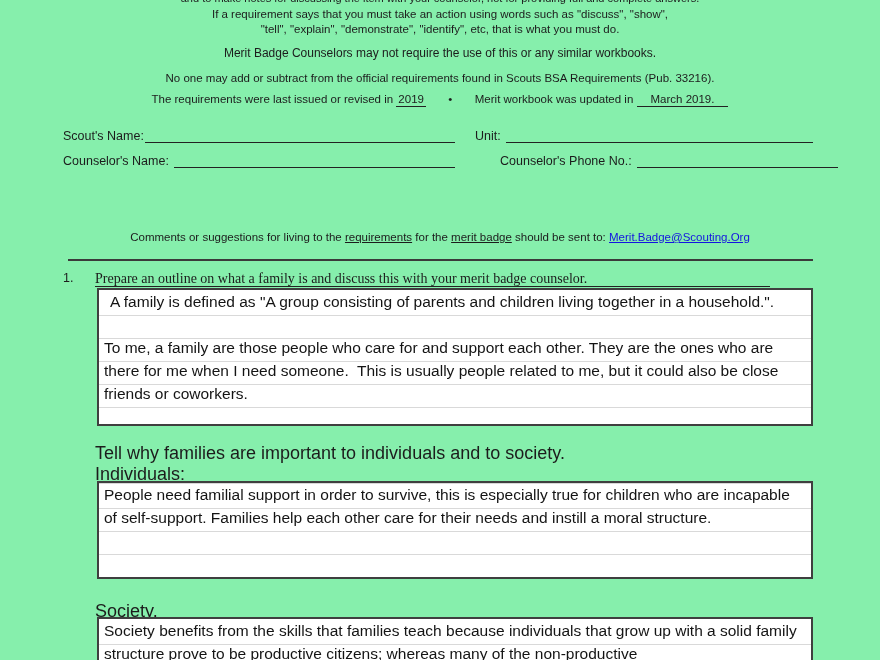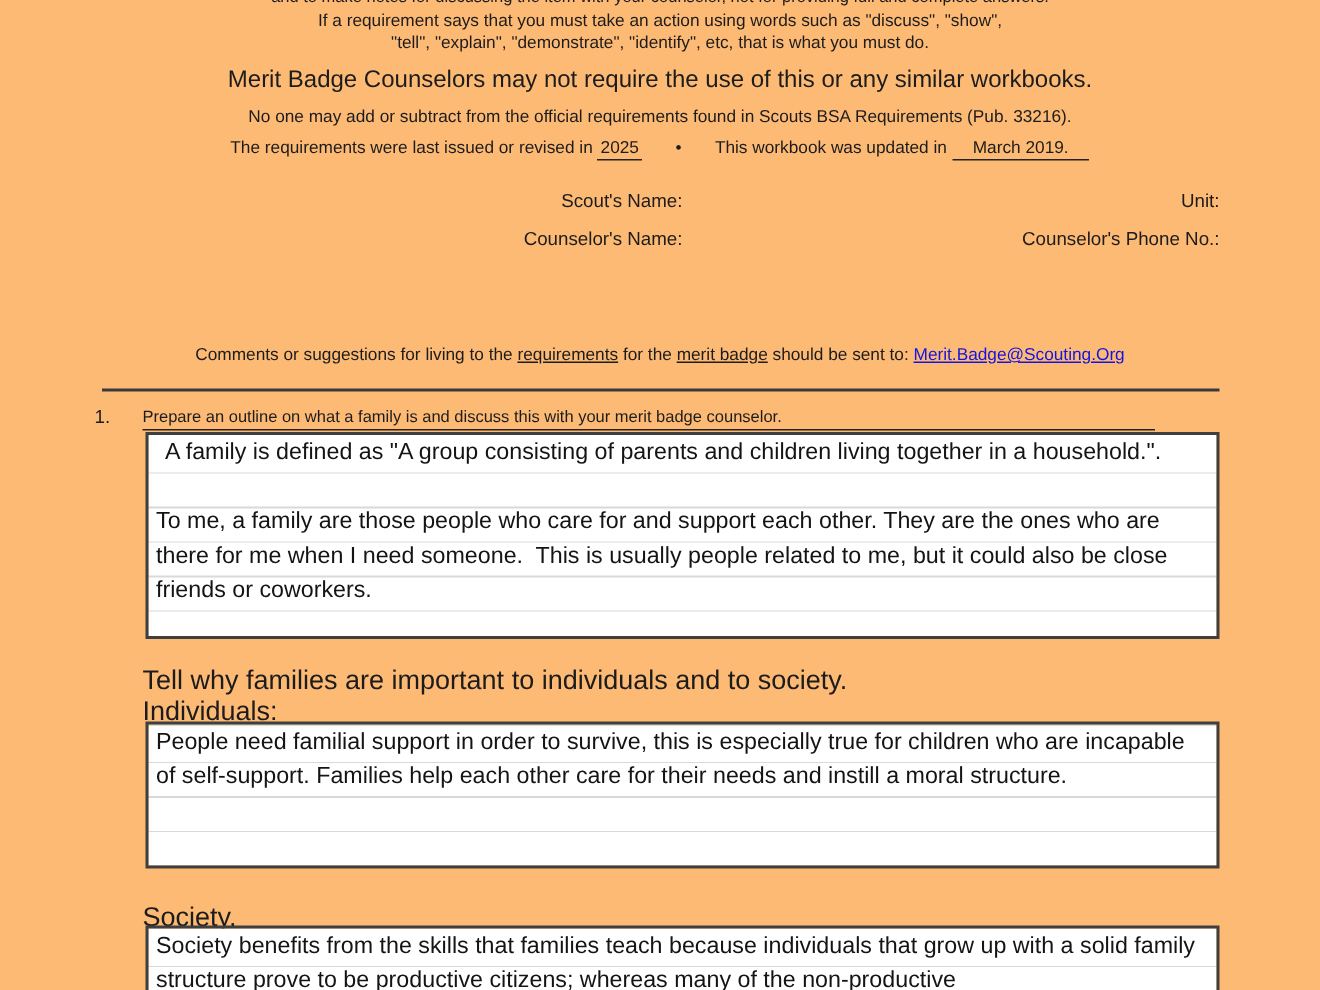--- a/index.html
+++ b/index.html
@@ -1,37 +1,37 @@
 <!DOCTYPE html>
 <html><head>
 <meta charset="utf-8">
 <style>
   * { margin:0; padding:0; box-sizing:border-box; }
   html,body { background:#ffffff; }
   .page {
-    position:relative; width:880px; height:660px; background:#fdba74;
+    position:relative; width:880px; height:660px; background:#86efac;
     overflow:hidden; font-family:"Liberation Sans", sans-serif; color:#1c1c1c;
   }
   .centerline { position:absolute; left:0; width:880px; text-align:center; font-size:11.5px; line-height:13px; white-space:nowrap; }
-  .sz12 { font-size:16px; }
+  .sz12 { font-size:12px; }
   .u { text-decoration:underline; }
   .link { color:#1414e0; text-decoration:underline; cursor:pointer; }
   .gap { display:inline-block; width:16px; }
   .yearpad { display:inline-block; border-bottom:1.5px solid #222; padding:0 2px; }
   .updpad  { display:inline-block; border-bottom:1.5px solid #222; padding:0 14px; }
 
-  .form-field { position:absolute; display:flex; align-items:flex-end; height:16px; font-size:12.5px;flex-direction:column; }
+  .form-field { position:absolute; display:flex; align-items:flex-end; height:16px; font-size:12.5px; }
   .form-field .lbl { white-space:nowrap; line-height:14px; }
   .form-field .blank { flex:1; border-bottom:1.2px solid #222; height:100%; margin-left:5px; }
   .form-field .blank.tight { margin-left:1px; }
 
   .divider { position:absolute; background:#3a3a3a; }
 
   .req-num { position:absolute; font-size:12.5px; }
-  .req-line { position:absolute; border-bottom:1.2px solid #222; height:16px; font-size:11px; line-height:15px; white-space:nowrap; overflow:visible; }
+  .req-line { position:absolute; border-bottom:1.2px solid #222; height:16px; font-size:14px; line-height:15px; white-space:nowrap; overflow:visible;font-family:Liberation Serif, serif; }
 
   .plain-label { position:absolute; font-size:18px; white-space:nowrap; }
 
   .answer-box {
     position:absolute; left:97px; width:716px; border:2px solid #3f3f3f;
     background-image: repeating-linear-gradient(to bottom, #ffffff 0px, #ffffff 22px, #d9d9d9 22px, #d9d9d9 23px);
     background-position: 0 3px;
     font-size:15.5px; line-height:23px; color:#141414;
     padding:0 5px 0 5px; overflow:hidden;
   }
@@ -48,41 +48,41 @@
 
   <div class="centerline" style="top:8px;">If a requirement says that you must take an action using words such as "discuss", "show",</div>
   <div class="centerline" style="top:23px;">"tell", "explain", "demonstrate", "identify", etc, that is what you must do.</div>
 
   <div class="centerline sz12" style="top:47px;">Merit Badge Counselors may not require the use of this or any similar workbooks.</div>
 
   <div class="centerline" style="top:72px;">No one may add or subtract from the official requirements found in Scouts BSA Requirements (Pub.  33216).</div>
 
   <div class="centerline" style="top:93px;">
     <span>The requirements were last issued or revised in</span>
-    <span class="yearpad">2025</span>
+    <span class="yearpad">2019</span>
     <span class="gap"></span>
     <span>•</span>
     <span class="gap"></span>
-    <span>This workbook was updated in</span>
+    <span>Merit workbook was updated in</span>
     <span class="updpad">March 2019.</span>
   </div>
 
   <div class="form-field" style="top:127px; left:63px; width:392px;">
     <span class="lbl">Scout's Name:</span>
     <span class="blank tight"></span>
   </div>
   <div class="form-field" style="top:127px; left:475px; width:338px;">
     <span class="lbl">Unit:</span>
     <span class="blank"></span>
   </div>
   <div class="form-field" style="top:152px; left:63px; width:392px;">
     <span class="lbl">Counselor's Name:</span>
     <span class="blank"></span>
   </div>
-  <div class="form-field" style="top:152px; left:475px; width:338px;">
+  <div class="form-field" style="top:152px; left:500px; width:338px;">
     <span class="lbl">Counselor's Phone No.:</span>
     <span class="blank"></span>
   </div>
 
 
 
   <div class="centerline" style="top:231px;">
     <span>Comments or suggestions for living to the </span><span class="u">requirements</span><span> for the </span><span class="u">merit badge</span><span> should be sent to: </span><span class="link">Merit.Badge@Scouting.Org</span>
   </div>
 

